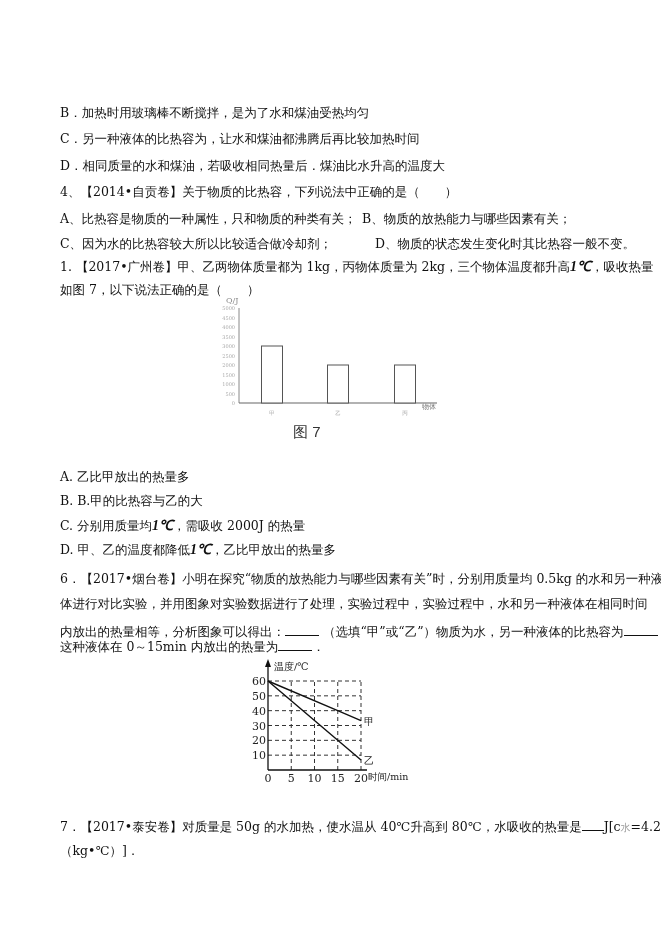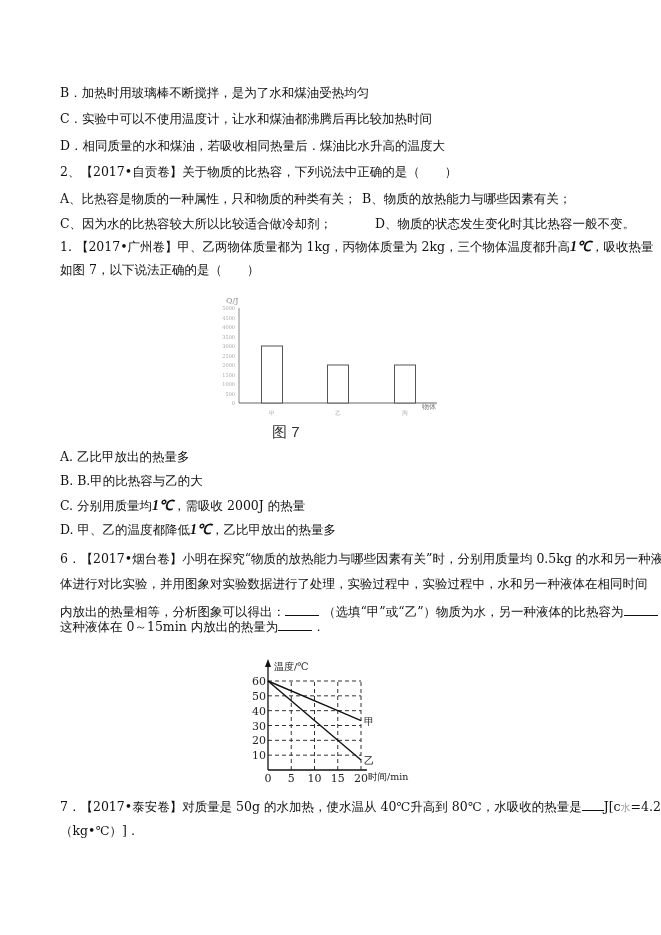--- a/index.html
+++ b/index.html
@@ -1,34 +1,34 @@
 <!DOCTYPE html>
 <html><head>
 <meta charset="utf-8">
 <style>
   html, body { margin:0; padding:0; background:#ffffff; }
   body { width:661px; height:935px; position:relative; overflow:hidden;
          font-family:"DejaVu Serif", serif; color:#111; }
-  .line { position:absolute; left:60px; white-space:nowrap; font-size:12.5px; line-height:16px; }
+  .line { position:absolute; left:60px; white-space:nowrap; font-size:12.5px; line-height:16px;margin-top:20px; }
   .c-bold { font-family:"Liberation Serif", serif; font-weight:bold; font-style:italic; font-size:14px; }
   .blank { display:inline-block; border-bottom:1px solid #111; height:12px; vertical-align:baseline; }
   .dim { color:#999; font-size:10px; }
   svg text { font-family:"DejaVu Serif", serif; }
   #barchart { position:absolute; left:200px; top:285px; }
-  #fig7 { position:absolute; left:272px; top:423px; font-size:15px; font-family:Liberation Sans, sans-serif; color:#333; }
+  #fig7 { position:absolute; left:293px; top:423px; font-size:15px; font-family:Liberation Sans, sans-serif; color:#333; }
   #linechart { position:absolute; left:238px; top:655px; }
 </style>
 </head>
 <body>
 
 <div class="line" style="top:85px">B．加热时用玻璃棒不断搅拌，是为了水和煤油受热均匀</div>
-<div class="line" style="top:111px">C．实验中可以不使用温度计，让水和煤油都沸腾后再比较加热时间</div>
+<div class="line" style="top:111px">C．另一种液体的比热容为，让水和煤油都沸腾后再比较加热时间</div>
 <div class="line" style="top:138px">D．相同质量的水和煤油，若吸收相同热量后．煤油比水升高的温度大</div>
 
-<div class="line" style="top:164px">2、【2017•自贡卷】关于物质的比热容，下列说法中正确的是（　　）</div>
+<div class="line" style="top:164px">4、【2014•自贡卷】关于物质的比热容，下列说法中正确的是（　　）</div>
 <div class="line" style="top:191px">A、比热容是物质的一种属性，只和物质的种类有关；</div>
 <div class="line" style="top:191px; left:362px">B、物质的放热能力与哪些因素有关；</div>
 <div class="line" style="top:216px">C、因为水的比热容较大所以比较适合做冷却剂；</div>
 <div class="line" style="top:216px; left:375px">D、物质的状态发生变化时其比热容一般不变。</div>
 
 <div class="line" style="top:239px">
   <span>1. 【2017•广州卷】甲、乙两物体质量都为 1kg，丙物体质量为 2kg，三个物体温度都升高</span><span class="c-bold">1℃</span><span>，吸收热量</span>
 </div>
 <div class="line" style="top:262px">如图 7，以下说法正确的是（　　）</div>
 

